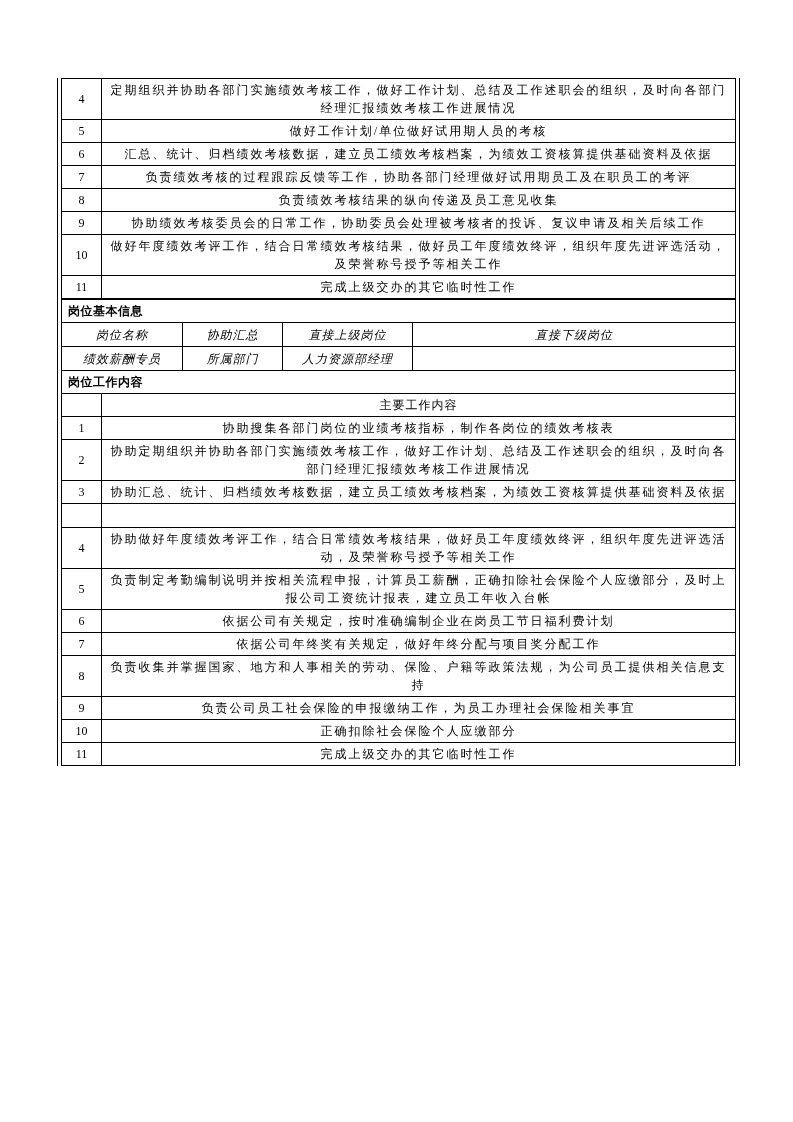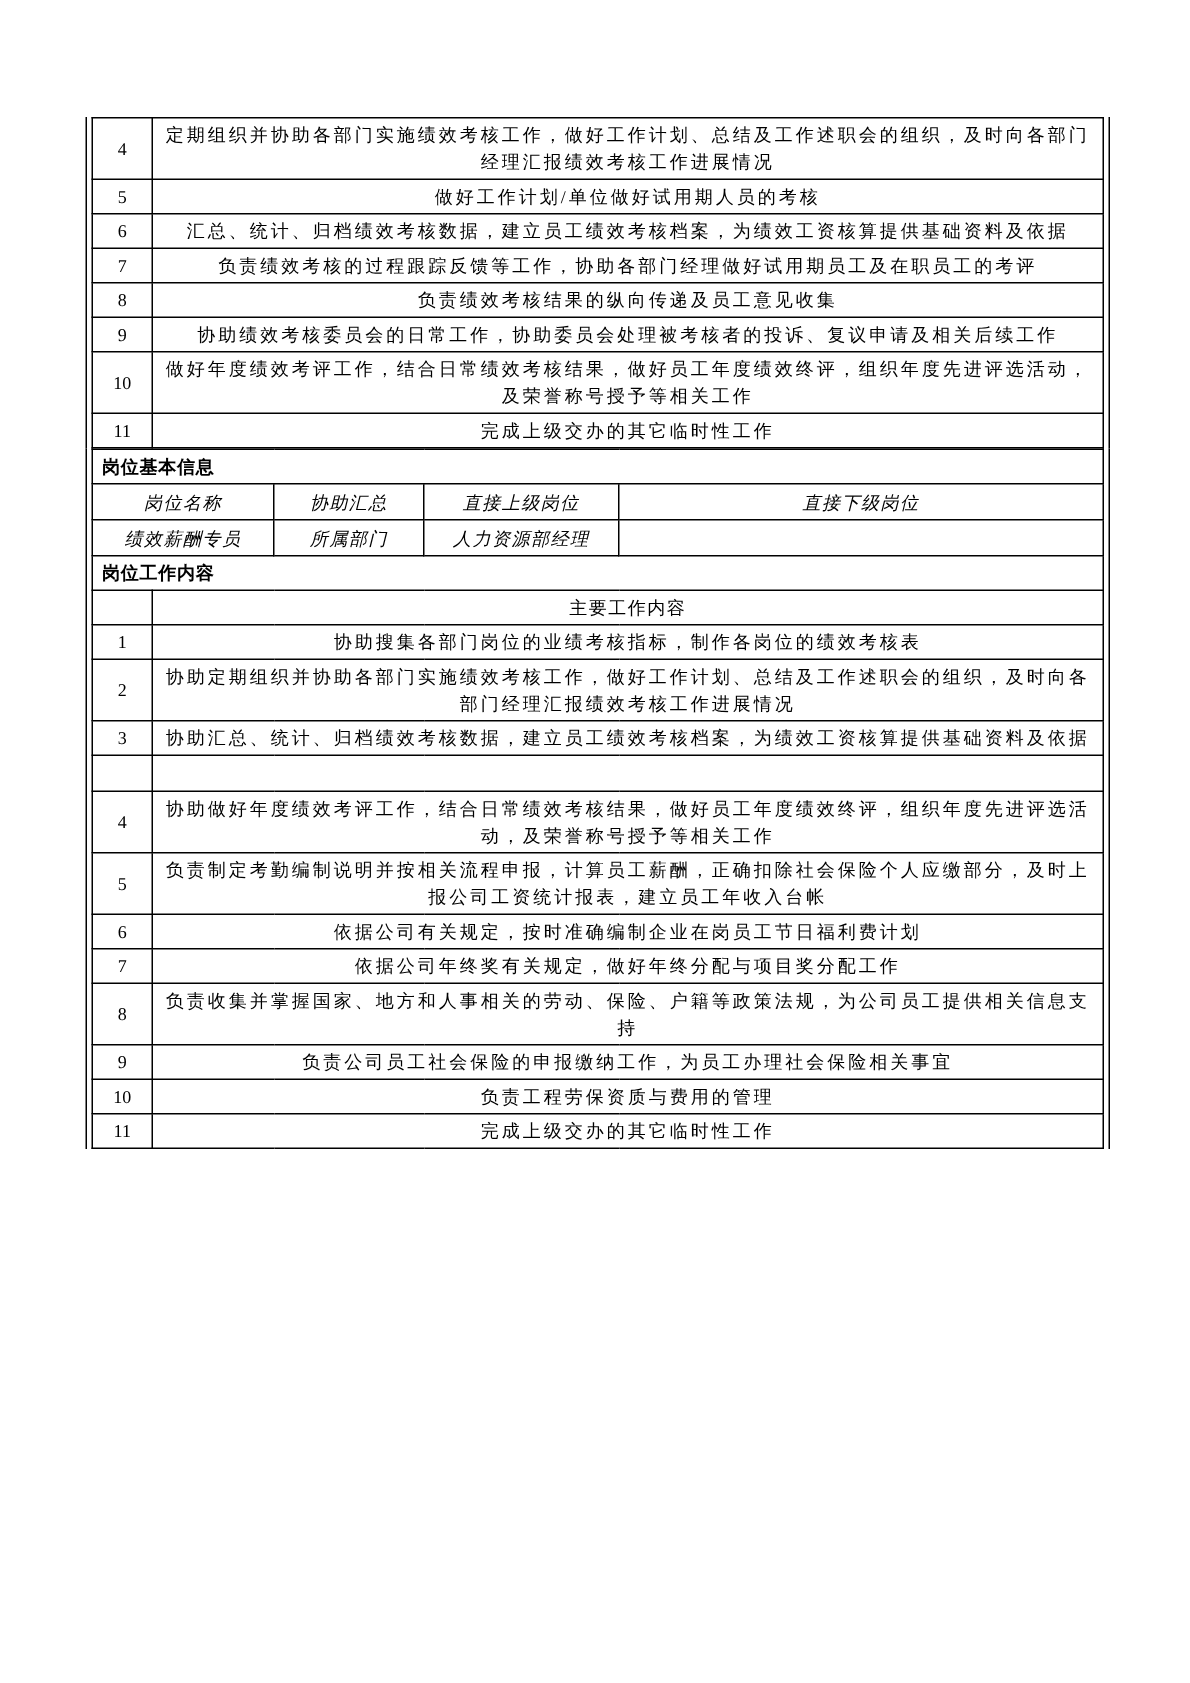--- a/index.html
+++ b/index.html
@@ -200,21 +200,21 @@
         <tr>
           <td class="num">8</td>
           <td colspan="4" class="txt">负责收集并掌握国家、地方和人事相关的劳动、保险、户籍等政策法规，为公司员工提供相关信息支持</td>
         </tr>
         <tr>
           <td class="num">9</td>
           <td colspan="4" class="txt">负责公司员工社会保险的申报缴纳工作，为员工办理社会保险相关事宜</td>
         </tr>
         <tr>
           <td class="num">10</td>
-          <td colspan="4" class="txt">负责工程劳保资质与费用的管理</td>
+          <td colspan="4" class="txt">正确扣除社会保险个人应缴部分</td>
         </tr>
         <tr>
           <td class="num">11</td>
           <td colspan="4" class="txt">完成上级交办的其它临时性工作</td>
         </tr>
       </tbody>
         </table>
     </div>
 
   </div>

